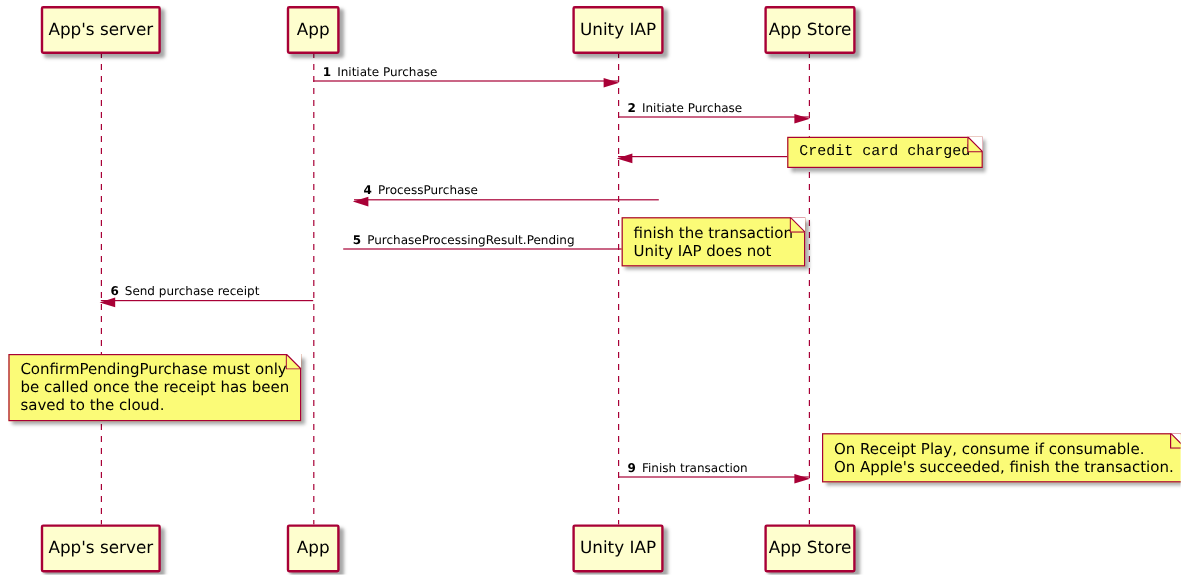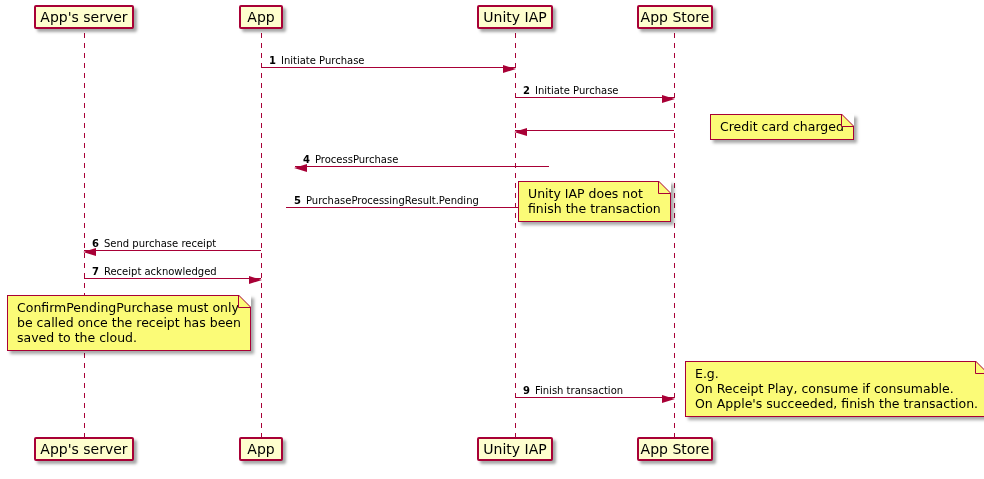--- a/index.html
+++ b/index.html
@@ -7,21 +7,21 @@
     --pfill:#FEFECE;
     --nfill:#FBFB77;
     --txt:#000000;
   }
   html,body{margin:0;padding:0;background:#ffffff;}
   .canvas{
     position:relative;width:984px;height:479px;background:#ffffff;overflow:hidden;
     font-family:"DejaVu Sans","Liberation Sans",sans-serif;color:var(--txt);
   }
   .participant{
-    position:absolute;height:24px;box-sizing:border-box;
+    position:absolute;height:40px;box-sizing:border-box;
     background:var(--pfill);border:2px solid var(--line);border-radius:2px;
     box-shadow:3px 3px 3px rgba(0,0,0,0.35);
     display:flex;align-items:center;justify-content:center;
     font-size:14px;white-space:nowrap;z-index:2;
   }
   .lifeline{
     position:absolute;top:33px;height:404px;width:1px;z-index:1;
     background:repeating-linear-gradient(to bottom,var(--line) 0 5px,transparent 5px 10px);
   }
   .message{position:absolute;height:19px;z-index:2;}
@@ -104,63 +104,57 @@
     <div class="msg-line"></div>
     <div class="arrow-right"></div>
   </div>
 
   <div class="message" style="left:84px;top:232px;width:177px;">
     <div class="msg-label"><span class="num">6</span><span>Send purchase receipt</span></div>
     <div class="msg-line"></div>
     <div class="arrow-left"></div>
   </div>
 
-  <div class="message" style="left:84px;top:260px;width:177px;">
-    <div class="msg-label"><span class="num">7</span><span>Receipt acknowledged</span></div>
-    <div class="msg-line"></div>
-    <div class="arrow-right"></div>
-  </div>
 
 
   <div class="message" style="left:515px;top:379px;width:159px;">
     <div class="msg-label"><span class="num">9</span><span>Finish transaction</span></div>
     <div class="msg-line"></div>
     <div class="arrow-right"></div>
   </div>
 
-  <div class="note" style="left:710px;top:114px;">
+  <div class="note" style="left:656px;top:114px;font-family:Liberation Mono, monospace;">
     <svg class="fold" width="13" height="13" viewBox="0 0 13 13">
       <polygon points="0,0 13,0 13,13" fill="#ffffff"></polygon>
       <polygon points="0.5,0 0.5,12.5 13,12.5" fill="#FBFB77" stroke="#A80036" stroke-width="1"></polygon>
     </svg>
     <div class="nline">Credit card charged</div>
   </div>
 
   <div class="note" style="left:518px;top:181px;">
     <svg class="fold" width="13" height="13" viewBox="0 0 13 13">
       <polygon points="0,0 13,0 13,13" fill="#ffffff"></polygon>
       <polygon points="0.5,0 0.5,12.5 13,12.5" fill="#FBFB77" stroke="#A80036" stroke-width="1"></polygon>
     </svg>
+    <div class="nline">finish the transaction</div>
     <div class="nline">Unity IAP does not</div>
-    <div class="nline">finish the transaction</div>
   </div>
 
   <div class="note" style="left:7px;top:295px;">
     <svg class="fold" width="13" height="13" viewBox="0 0 13 13">
       <polygon points="0,0 13,0 13,13" fill="#ffffff"></polygon>
       <polygon points="0.5,0 0.5,12.5 13,12.5" fill="#FBFB77" stroke="#A80036" stroke-width="1"></polygon>
     </svg>
     <div class="nline">ConfirmPendingPurchase must only</div>
     <div class="nline">be called once the receipt has been</div>
     <div class="nline">saved to the cloud.</div>
   </div>
 
   <div class="note" style="left:685px;top:361px;">
     <svg class="fold" width="13" height="13" viewBox="0 0 13 13">
       <polygon points="0,0 13,0 13,13" fill="#ffffff"></polygon>
       <polygon points="0.5,0 0.5,12.5 13,12.5" fill="#FBFB77" stroke="#A80036" stroke-width="1"></polygon>
     </svg>
-    <div class="nline">E.g.</div>
     <div class="nline">On Receipt Play, consume if consumable.</div>
     <div class="nline">On Apple's succeeded, finish the transaction.</div>
   </div>
 
 </div>
 
 </body></html>

